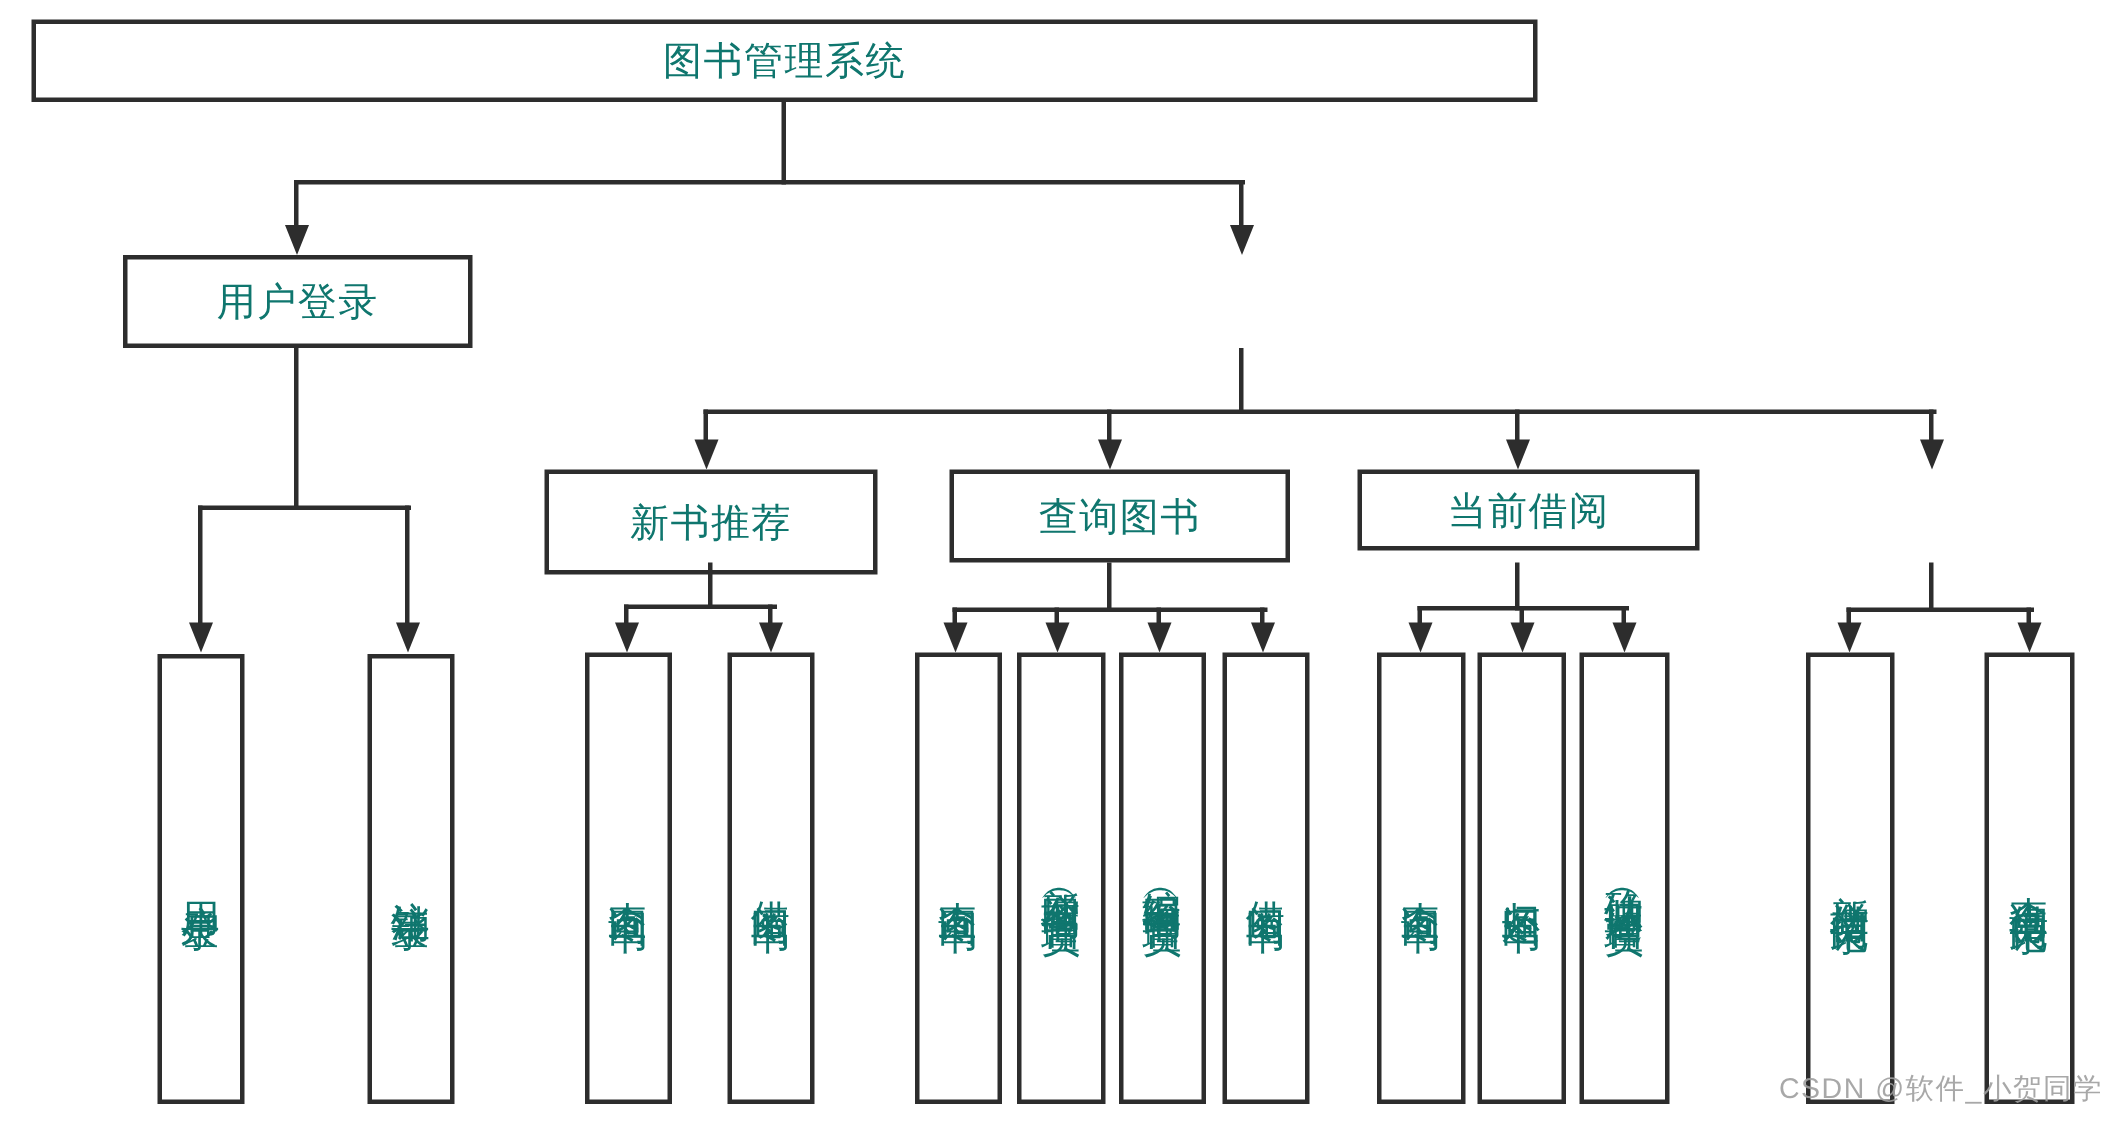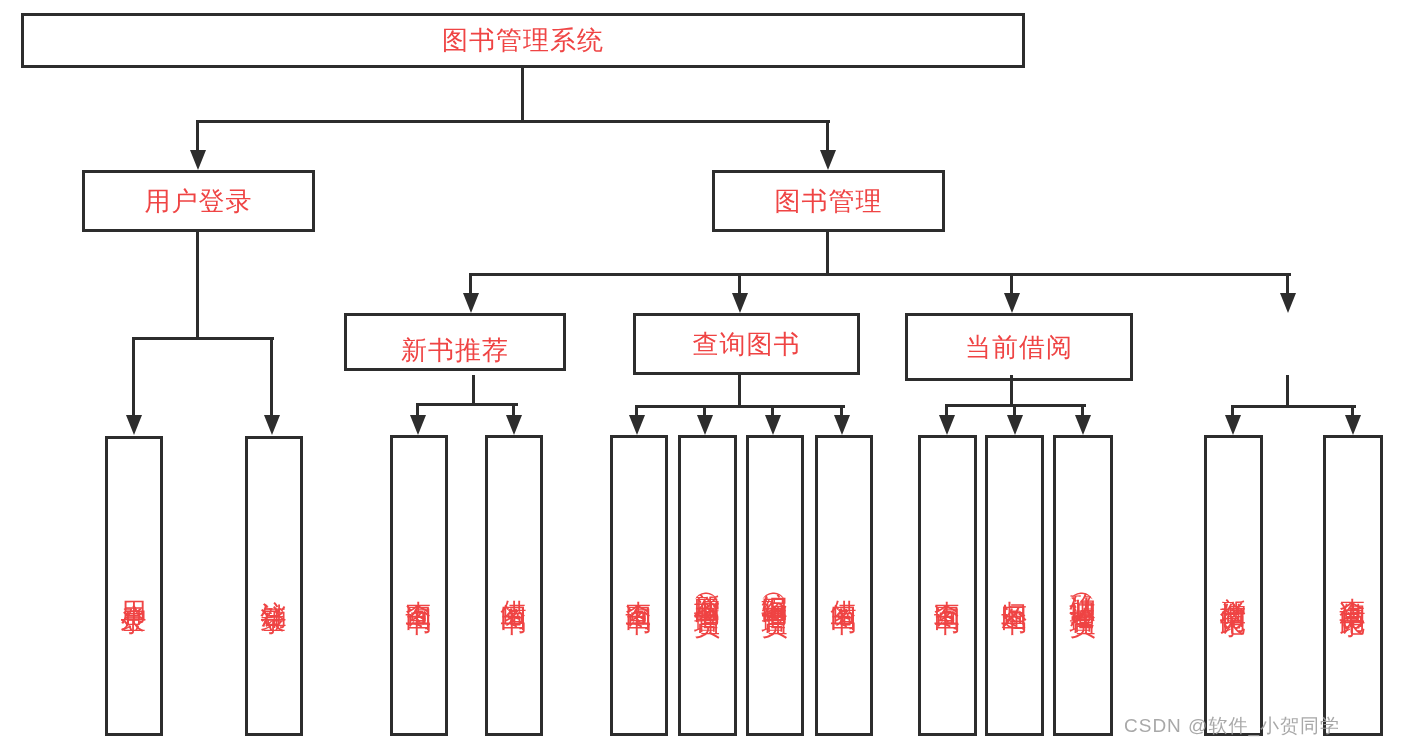--- a/index.html
+++ b/index.html
@@ -15,21 +15,21 @@
   .box {
     position: absolute;
     box-sizing: border-box;
     border: 3px solid #2d2d2d;
     background: #ffffff;
     display: flex;
     align-items: center;
     justify-content: center;
     font-size: 26px;
     letter-spacing: 1px;
-    color: #ef4444;
+    color: #0f766e;
   }
   .vbox {
     font-size: 26px;
   }
   .vtext {
     writing-mode: vertical-rl;
     text-orientation: mixed;
     letter-spacing: 3px;
     line-height: 1;
     white-space: nowrap;
@@ -38,21 +38,21 @@
   .vl { position: absolute; width: 3px; background: #2d2d2d; }
   .ah {
     position: absolute;
     width: 0; height: 0;
     border-left: 8px solid transparent;
     border-right: 8px solid transparent;
     border-top: 20px solid #2d2d2d;
   }
   #watermark {
     position: absolute;
-    left: 1124px;
+    left: 1186px;
     top: 713px;
     font-size: 19px;
     letter-spacing: 1px;
     color: rgba(158,158,158,0.9);
     z-index: 20;
     white-space: nowrap;
   }
 </style>
 </head>
 <body>
@@ -66,49 +66,46 @@
   <div class="vl" style="left:521px; top:68px; height:55px;"></div>
   <div class="hl" style="left:196px; top:120px; width:634px;"></div>
   <div class="vl" style="left:196px; top:120px; height:33px;"></div>
   <div class="ah" style="left:190px; top:150px;"></div>
   <div class="vl" style="left:826px; top:120px; height:33px;"></div>
   <div class="ah" style="left:820px; top:150px;"></div>
 
   <div class="box" style="left:82px; top:170px; width:233px; height:62px;">
     <span>用户登录</span>
   </div>
-  <div class="box" style="left:712px; top:170px; width:233px; height:62px;">
-    <span>图书管理</span>
-  </div>
 
   <div class="vl" style="left:196px; top:232px; height:108px;"></div>
   <div class="hl" style="left:132px; top:337px; width:142px;"></div>
   <div class="vl" style="left:132px; top:337px; height:80px;"></div>
   <div class="ah" style="left:126px; top:415px;"></div>
   <div class="vl" style="left:270px; top:337px; height:80px;"></div>
   <div class="ah" style="left:264px; top:415px;"></div>
 
   <div class="vl" style="left:826px; top:232px; height:44px;"></div>
   <div class="hl" style="left:469px; top:273px; width:822px;"></div>
   <div class="vl" style="left:469px; top:273px; height:22px;"></div>
   <div class="ah" style="left:463px; top:293px;"></div>
   <div class="vl" style="left:738px; top:273px; height:22px;"></div>
   <div class="ah" style="left:732px; top:293px;"></div>
   <div class="vl" style="left:1010px; top:273px; height:22px;"></div>
   <div class="ah" style="left:1004px; top:293px;"></div>
   <div class="vl" style="left:1286px; top:273px; height:22px;"></div>
   <div class="ah" style="left:1280px; top:293px;"></div>
 
-  <div class="box" style="left:344px; top:313px; width:222px; height:58px;align-items:flex-end;">
+  <div class="box" style="left:363px; top:313px; width:222px; height:70px;">
     <span>新书推荐</span>
   </div>
   <div class="box" style="left:633px; top:313px; width:227px; height:62px;">
     <span>查询图书</span>
   </div>
-  <div class="box" style="left:905px; top:313px; width:228px; height:68px;">
+  <div class="box" style="left:905px; top:313px; width:228px; height:54px;">
     <span>当前借阅</span>
   </div>
 
   <div class="vl" style="left:472px; top:375px; height:31px;"></div>
   <div class="hl" style="left:416px; top:403px; width:102px;"></div>
   <div class="vl" style="left:416px; top:403px; height:14px;"></div>
   <div class="ah" style="left:410px; top:415px;"></div>
   <div class="vl" style="left:512px; top:403px; height:14px;"></div>
   <div class="ah" style="left:506px; top:415px;"></div>
 

